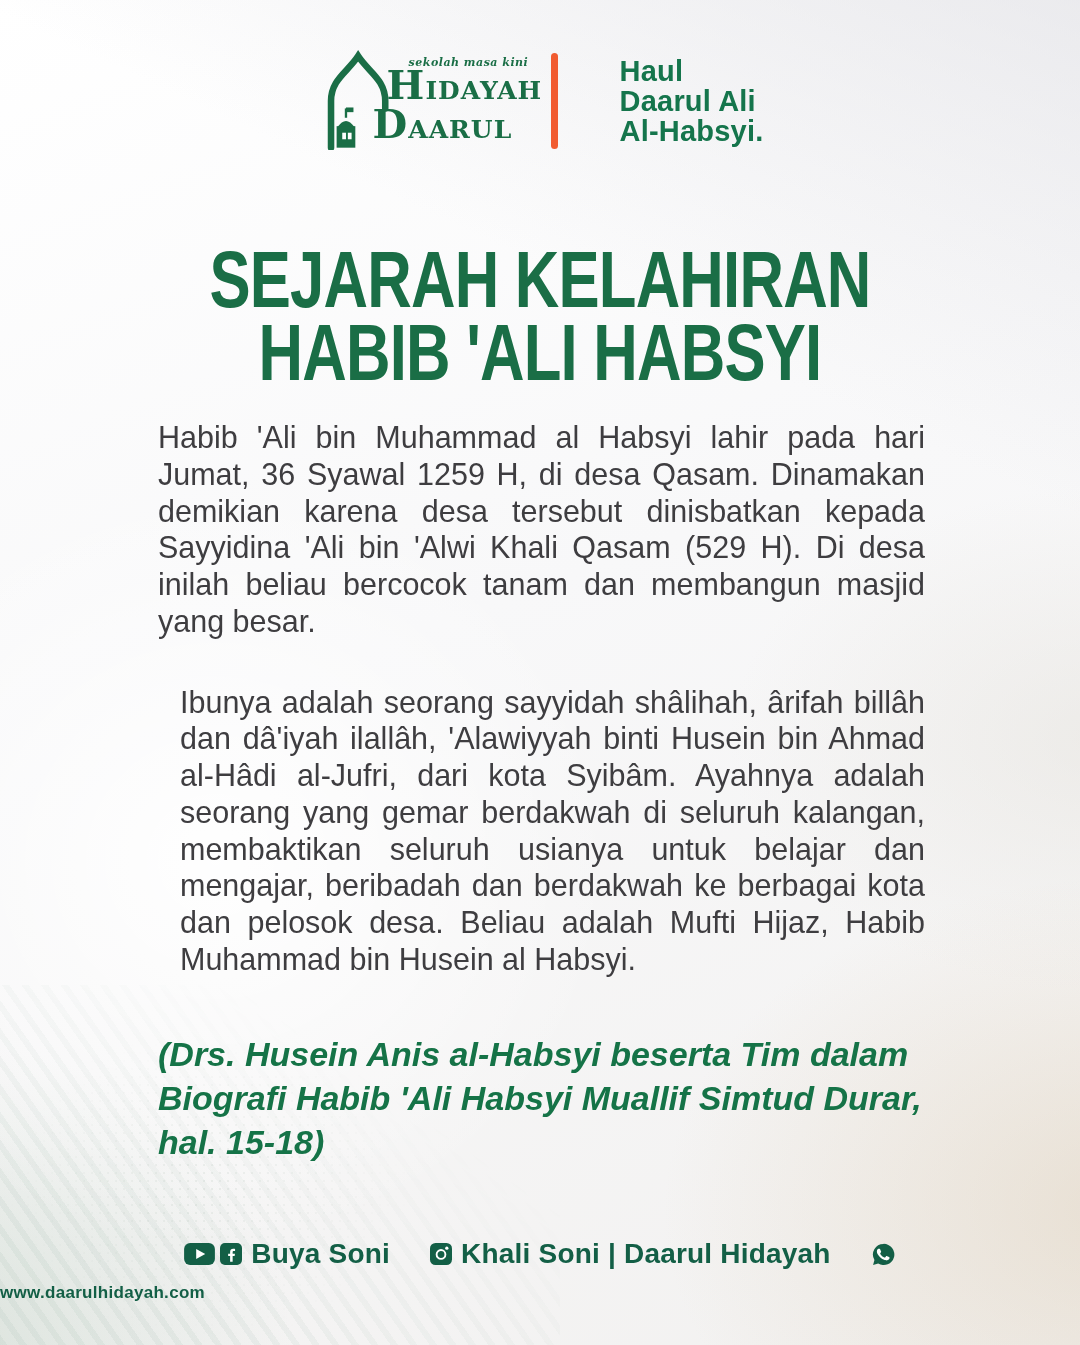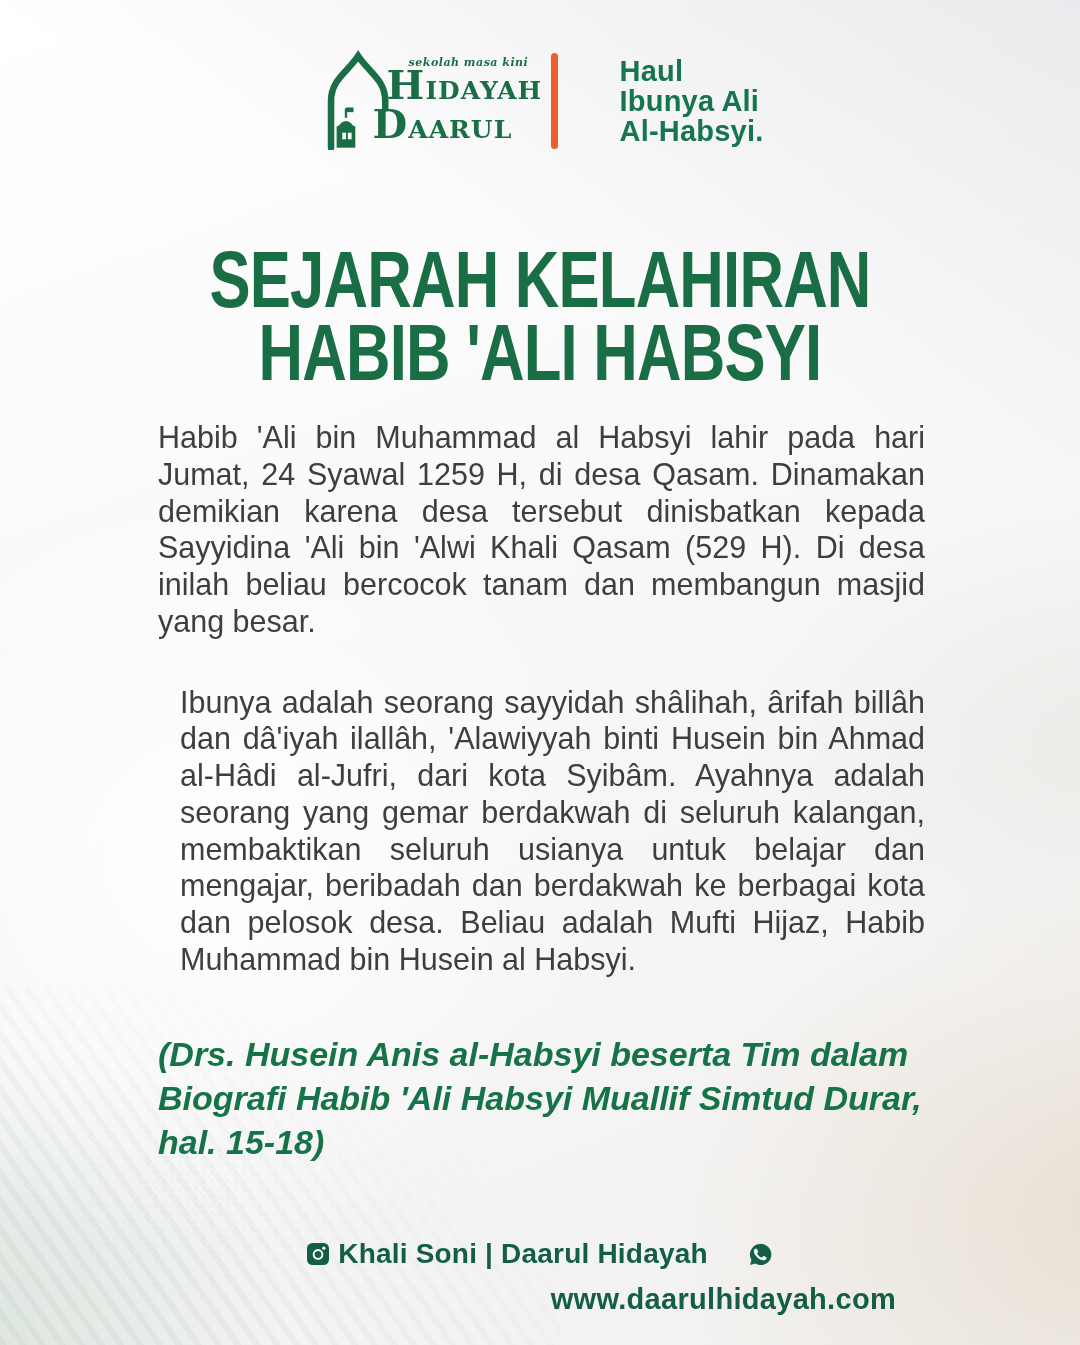--- a/index.html
+++ b/index.html
@@ -82,22 +82,22 @@
 
   
   .footer {
     position:absolute; top:1238px; left:0; width:1080px;
     display:flex; justify-content:center; align-items:center; gap:40px;
   }
   .footer-item { display:flex; align-items:center; gap:9px; }
   .footer-item .icons { display:flex; align-items:center; gap:5px; }
   .footer-label { color:#135f46; font-weight:bold; font-size:28px; letter-spacing:.2px; }
   .website {
-    position:absolute; top:1283px; left:0; width:896px; text-align:right;
-    color:#135f46; font-weight:bold; font-size:29px; letter-spacing:.3px;
+    position:absolute; top:1283px; left:0; width:896px; text-align:left;
+    color:#135f46; font-weight:bold; font-size:17px; letter-spacing:.3px;
   }
 </style>
 </head>
 <body>
 
 <div class="poster">
   <div class="texture-dots"></div>
   <div class="texture-stripes"></div>
 
   <div class="header">
@@ -115,38 +115,51 @@
         <div class="logo-tagline">sekolah masa kini</div>
         <div class="logo-word second">Hidayah</div>
         <div class="logo-word">Daarul</div>
       </div>
     </div>
 
     <div class="header-divider"></div>
 
     <div class="event-title">
       <div>Haul</div>
-      <div>Ibunya Ali</div>
+      <div>Daarul Ali</div>
       <div>Al-Habsyi.</div>
     </div>
   </div>
 
   <h1 class="main-title">
     <div>SEJARAH KELAHIRAN</div>
     <div>HABIB 'ALI HABSYI</div>
   </h1>
 
   <div class="body-copy">
-    <p>Habib 'Ali bin Muhammad al Habsyi lahir pada hari Jumat, 24 Syawal 1259 H, di desa Qasam. Dinamakan demikian karena desa tersebut dinisbatkan kepada Sayyidina 'Ali bin 'Alwi Khali Qasam (529 H). Di desa inilah beliau bercocok tanam dan membangun masjid yang besar.</p>
+    <p>Habib 'Ali bin Muhammad al Habsyi lahir pada hari Jumat, 36 Syawal 1259 H, di desa Qasam. Dinamakan demikian karena desa tersebut dinisbatkan kepada Sayyidina 'Ali bin 'Alwi Khali Qasam (529 H). Di desa inilah beliau bercocok tanam dan membangun masjid yang besar.</p>
     <p>Ibunya adalah seorang sayyidah shâlihah, ârifah billâh dan dâ'iyah ilallâh, 'Alawiyyah binti Husein bin Ahmad al-Hâdi al-Jufri, dari kota Syibâm. Ayahnya adalah seorang yang gemar berdakwah di seluruh kalangan, membaktikan seluruh usianya untuk belajar dan mengajar, beribadah dan berdakwah ke berbagai kota dan pelosok desa. Beliau adalah Mufti Hijaz, Habib Muhammad bin Husein al Habsyi.</p>
   </div>
 
   <div class="citation">(Drs. Husein Anis al-Habsyi beserta Tim dalam Biografi Habib 'Ali Habsyi Muallif Simtud Durar, hal. 15-18)</div>
 
   <div class="footer">
+    <div class="footer-item">
+      <span class="icons">
+        <svg width="31" height="22" viewBox="0 0 28 20">
+          <rect width="28" height="20" rx="5.5" fill="#135f46"></rect>
+          <path d="M11 5.4v9.2l8.2-4.6z" fill="#ffffff"></path>
+        </svg>
+        <svg width="22" height="22" viewBox="0 0 20 20">
+          <rect width="20" height="20" rx="4.5" fill="#135f46"></rect>
+          <path fill="#ffffff" d="M11.5 17v-5.2h1.8l.3-2.1h-2.1V8.3c0-.6.2-1 1.1-1h1.1V5.4c-.2 0-.9-.1-1.7-.1-1.7 0-2.8 1-2.8 2.9v1.5H7.4v2.1h1.8V17z"></path>
+        </svg>
+      </span>
+      <span class="footer-label">Buya Soni</span>
+    </div>
 
     <div class="footer-item">
       <svg width="22" height="22" viewBox="0 0 20 20">
         <rect width="20" height="20" rx="5" fill="#135f46"></rect>
         <circle cx="10" cy="10.4" r="4" fill="none" stroke="#ffffff" stroke-width="1.7"></circle>
         <circle cx="15.3" cy="4.7" r="1.5" fill="#ffffff"></circle>
       </svg>
       <span class="footer-label">Khali Soni | Daarul Hidayah</span>
     </div>
 

